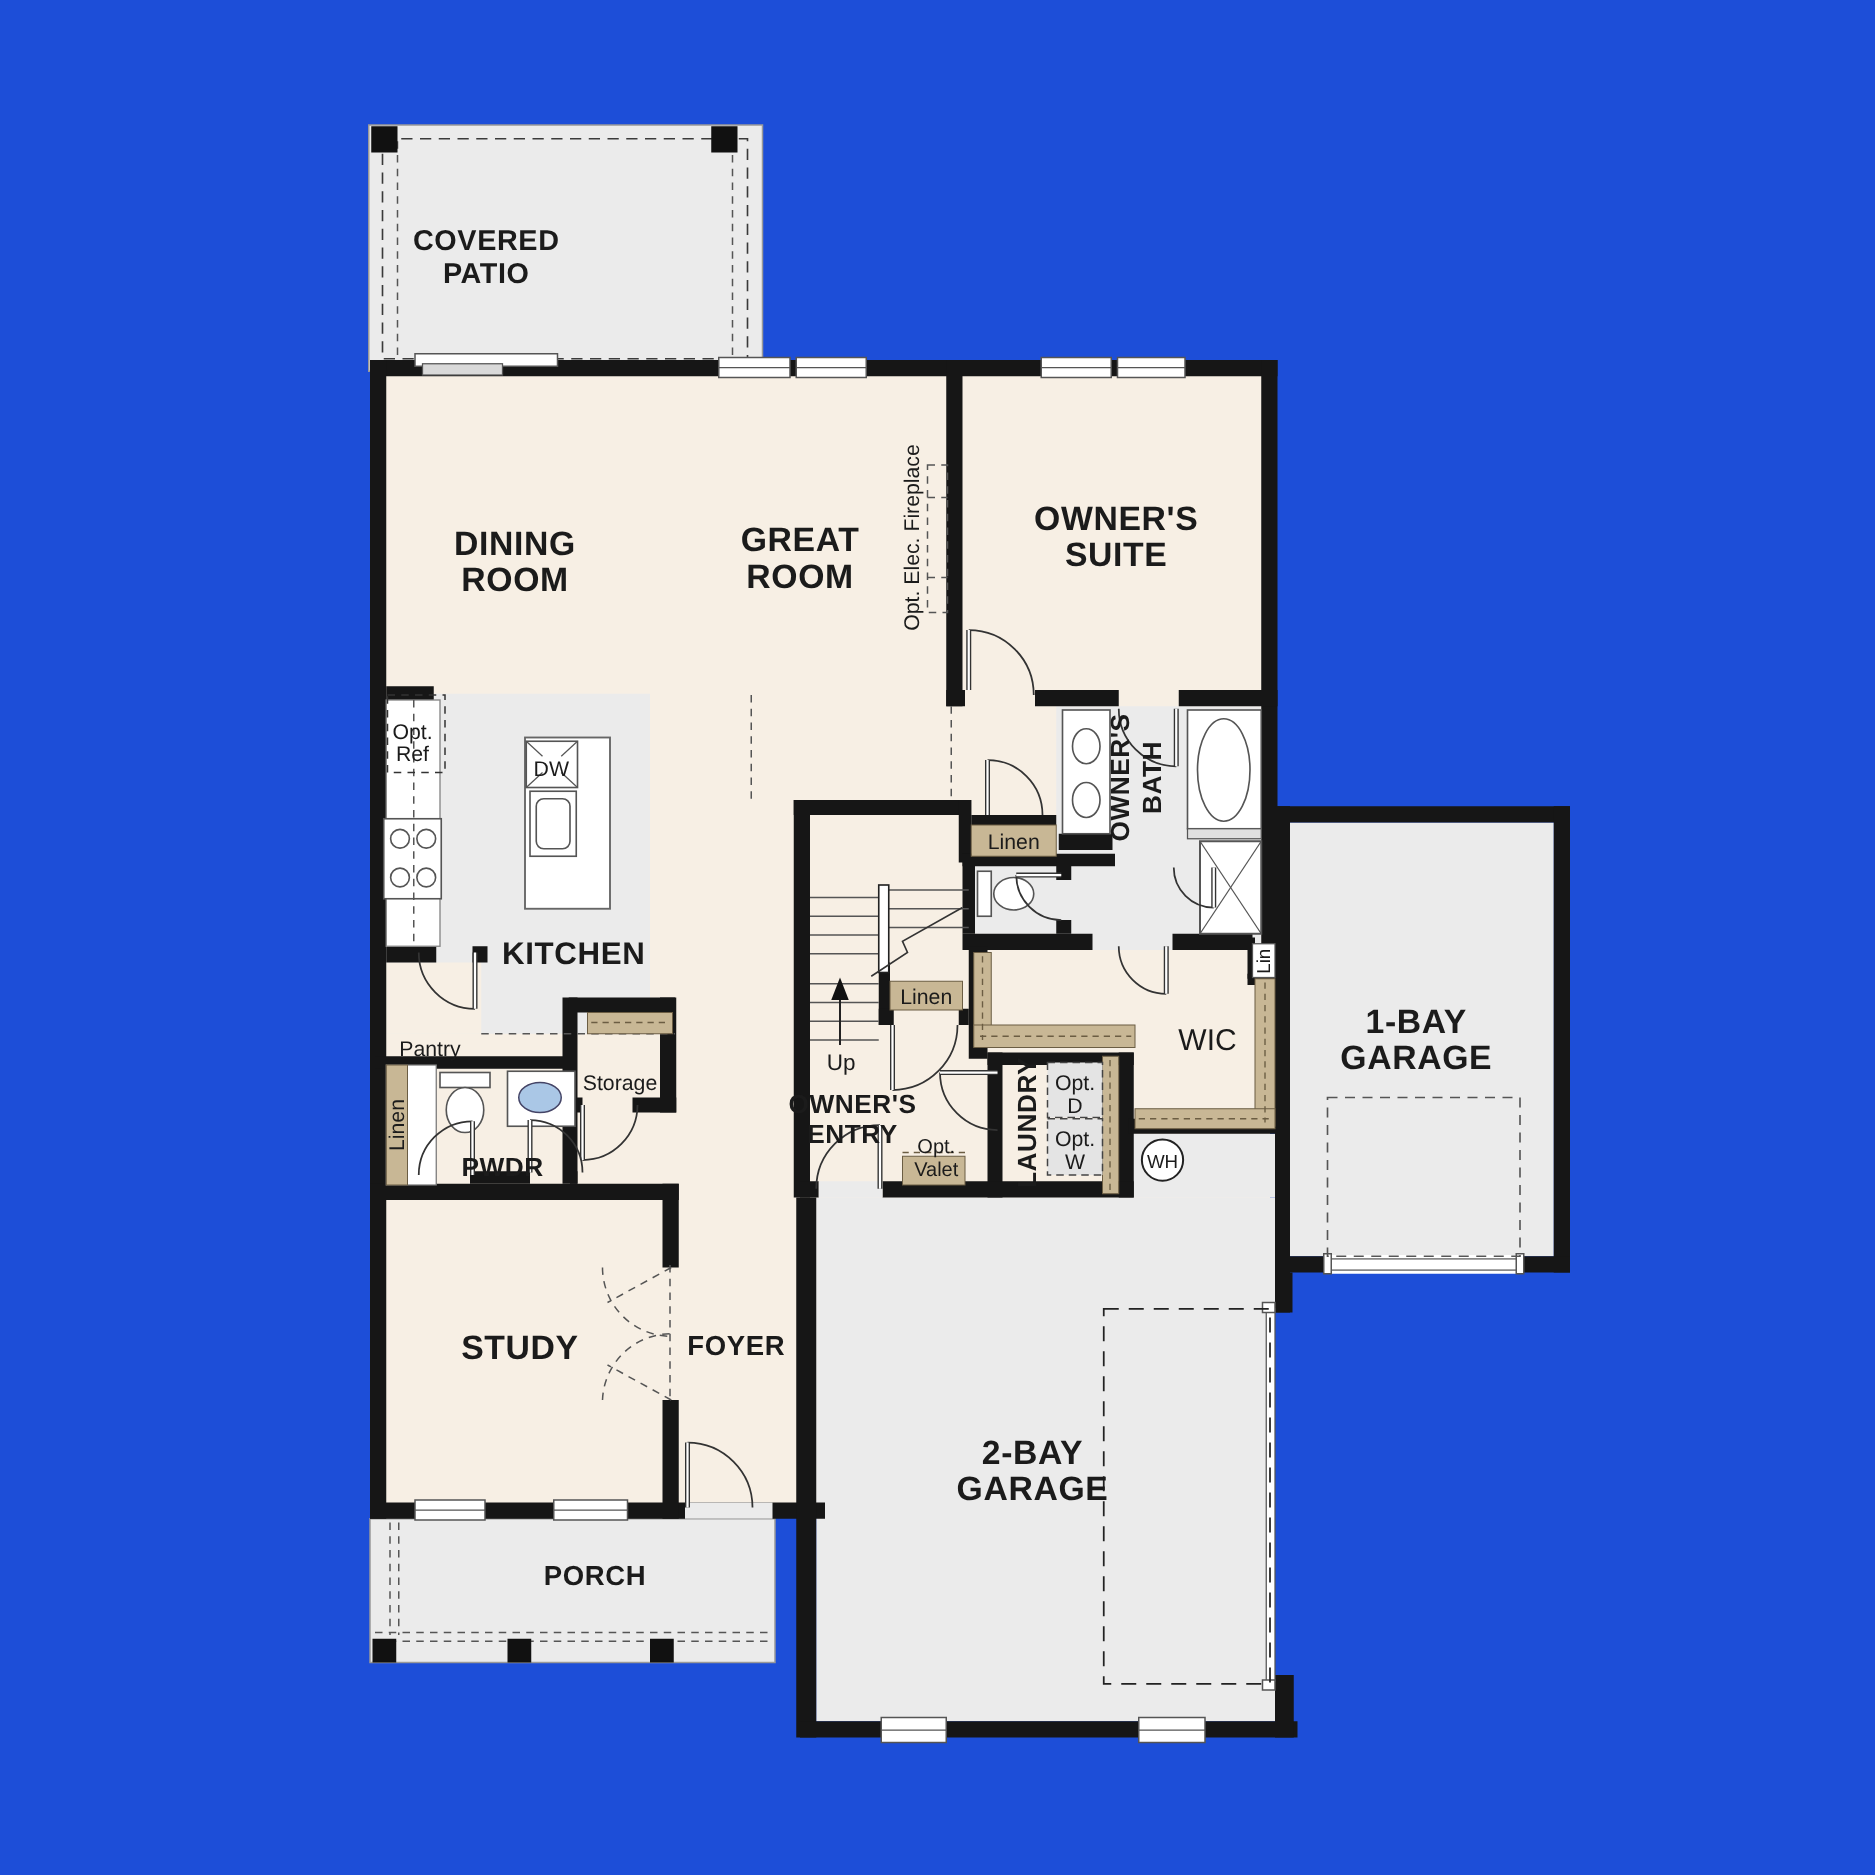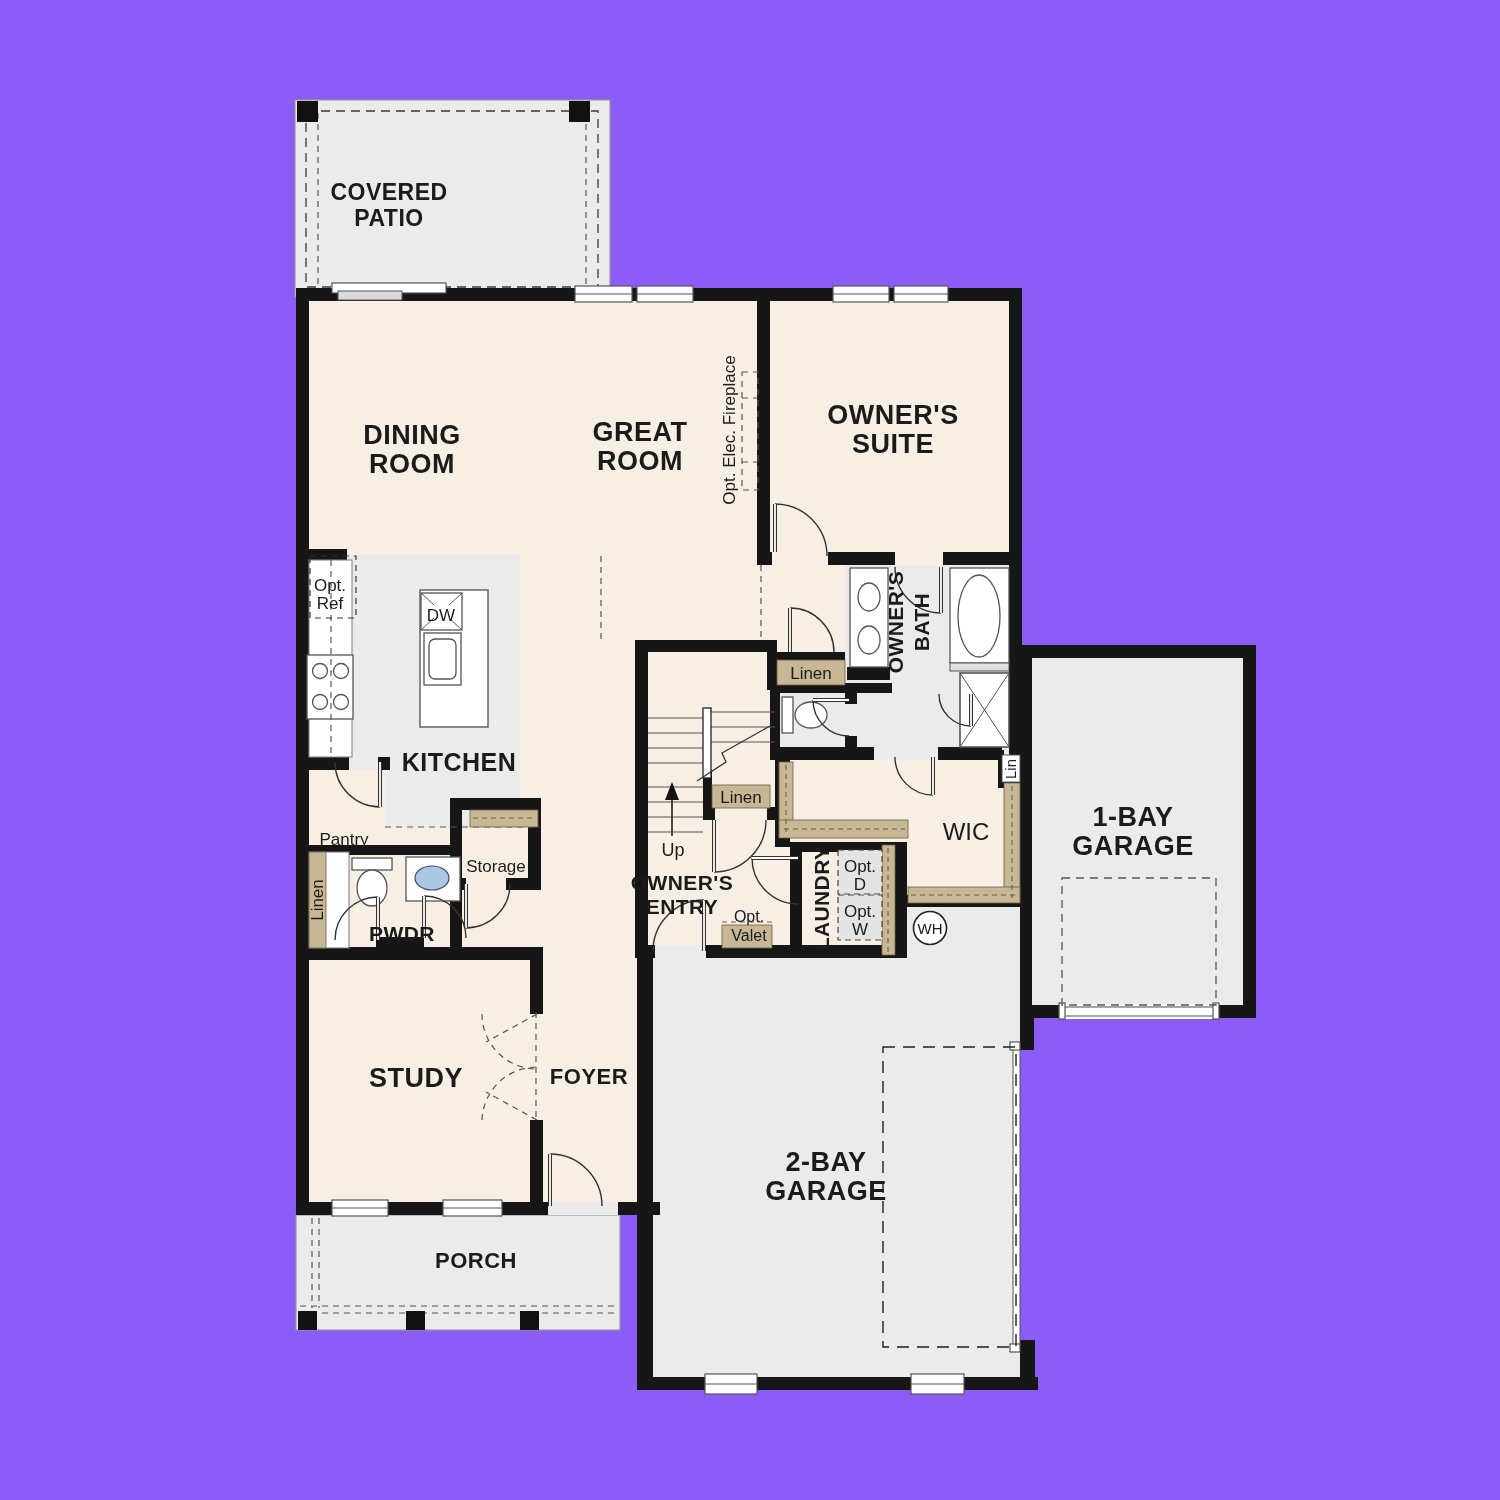--- a/index.html
+++ b/index.html
@@ -1,16 +1,16 @@
 <!DOCTYPE html>
 <html><head>
 <meta charset="utf-8">
 <style>
   html,body{margin:0;padding:0;background:#fff;}
-  #stage{position:relative;width:1500px;height:1500px;background:#8b5cf6;overflow:hidden;
+  #stage{position:relative;width:1500px;height:1500px;background:#1d4ed8;overflow:hidden;
          font-family:"Liberation Sans", sans-serif;}
   svg{position:absolute;left:0;top:0;}
   text{font-family:"Liberation Sans", sans-serif;fill:#1b1b1b;}
   .room-big{font-size:27px;font-weight:bold;letter-spacing:.5px;}
   .room-med{font-size:21px;font-weight:bold;letter-spacing:.4px;}
   .room-sml{font-size:17px;}
   .tiny{font-size:15px;}
   .wic-t{font-size:24px;}
   .wall{fill:#161616;}
   .tread{stroke:#555;stroke-width:1.2;}

